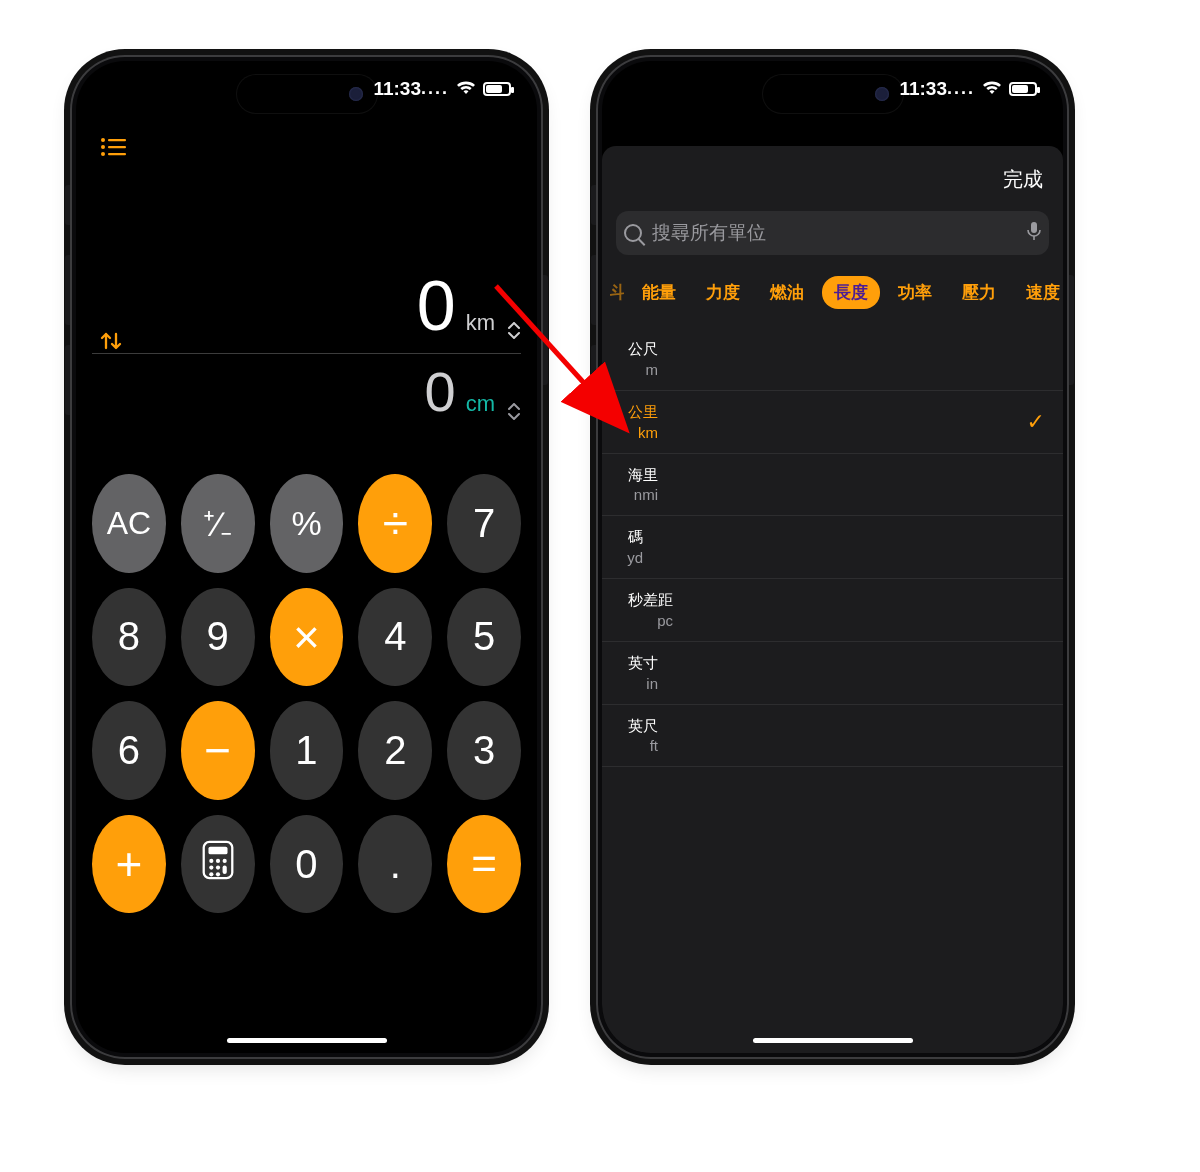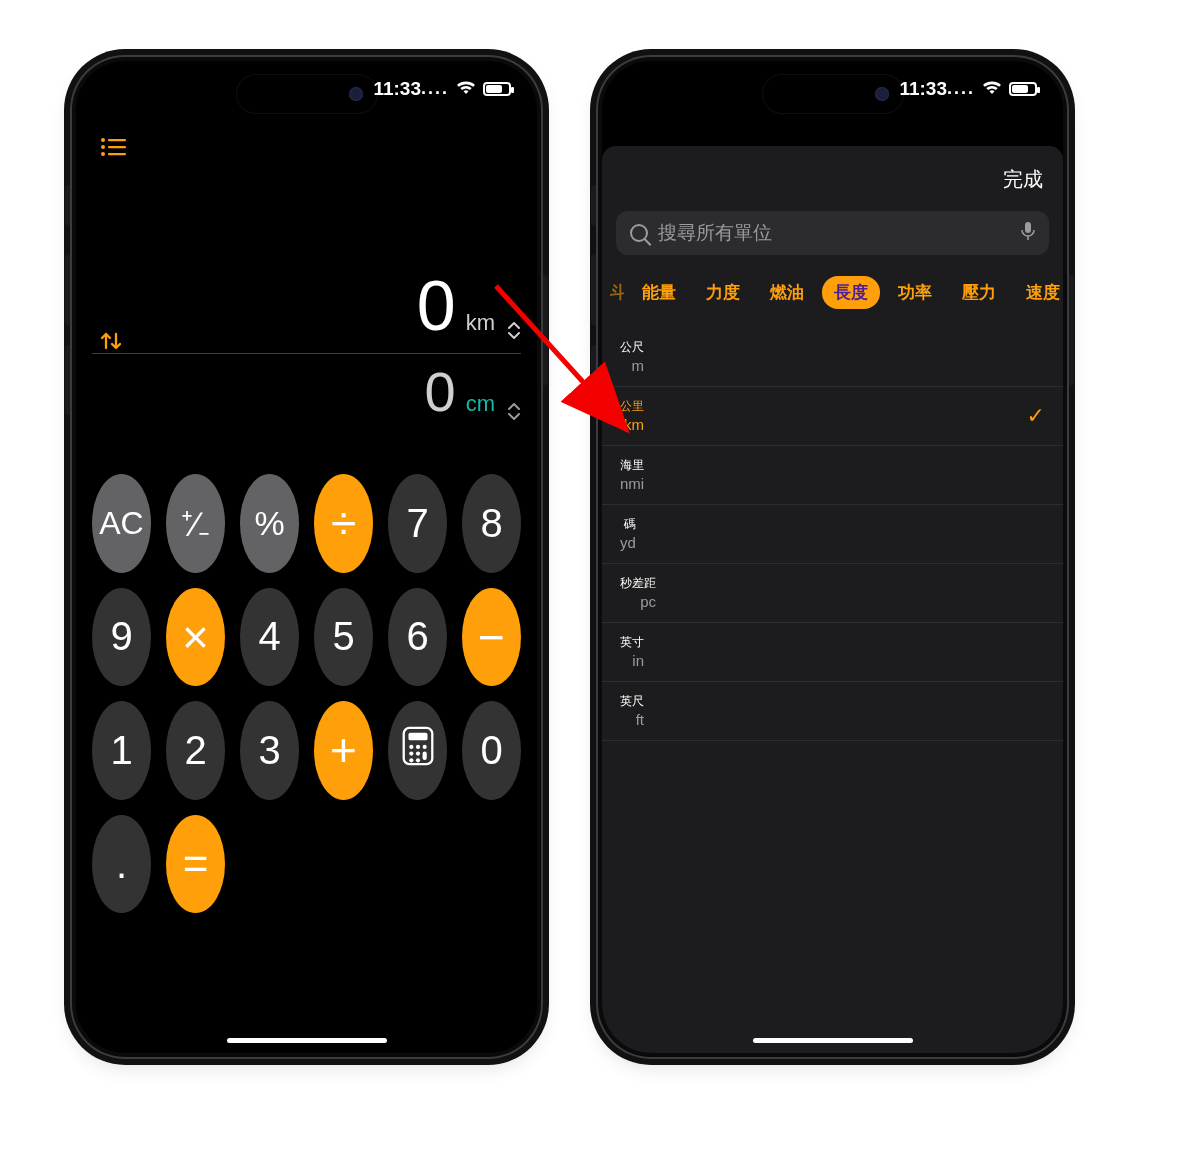--- a/index.html
+++ b/index.html
@@ -68,21 +68,21 @@
   .conv-row.secondary .val { color:#cfcfd1; font-size:56px; }
   .conv-row .unit { font-size:22px; color:#cfcfd1; font-weight:400; }
   .conv-row.secondary .unit { color:#14b8a6; }
   .chev { display:inline-flex; flex-direction:column; gap:1px; margin-left:2px;}
   .chev svg { display:block; }
   .swap { position:absolute; left:24px; top:268px; color:var(--orange); font-size:24px;}
   .div-line { height:1px; background:#3c3c3c; margin:4px 0 10px; }
 
   .keys {
     position:absolute; left:16px; right:16px; bottom:26px; top:413px;
-    display:grid; grid-template-rows: repeat(5, 1fr); grid-template-columns: repeat(6,1fr);
+    display:grid; grid-template-rows: repeat(5, 1fr); grid-template-columns: repeat(5,1fr);
     gap:15px;
   }
   .key {
     border-radius:50%; display:flex; align-items:center; justify-content:center;
     font-size:40px; color:#fff; user-select:none;
   }
   .k-fn { background:var(--mediumgray); font-size:34px;}
   .k-ac { font-size:32px; }
   .k-num { background:var(--keybg); }
   .k-op { background:var(--orange); font-size:46px; font-weight:500;}
@@ -93,40 +93,40 @@
   .peek { position:absolute; left:0; right:0; top:60px; height:70px; }
   .sheet {
     position:absolute; left:0; right:0; top:85px; bottom:0; background:#1c1c1e;
     border-top-left-radius:14px; border-top-right-radius:14px;
     box-shadow: 0 -6px 20px rgba(0,0,0,.6);
     text-align: right;
   }
   .done { position:absolute; right:20px; top:20px; color:#fff; font-size:20px; }
   .search {
     position:absolute; top:65px; left:14px; right:14px; height:44px; background:var(--searchbg);
-    border-radius:12px; display:flex; align-items:center; padding:0 14px; color:var(--subtle);
+    border-radius:12px; display:flex; align-items:center; padding:0 8px; color:var(--subtle);
     font-size:19px; gap:10px;
   }
   .search .mag { width:18px; height:18px; border:2px solid var(--subtle); border-radius:50%; position:relative;}
   .search .mag::after { content:""; position:absolute; width:9px; height:2px; background:var(--subtle); transform:rotate(45deg); right:-6px; bottom:-3px;}
   .search .mic { margin-left:auto; font-size:18px; color:var(--subtle);}
   .tabs {
     position:absolute; top:126px; left:0; right:0; display:flex; align-items:center;
     gap:6px; padding:0 8px; color:var(--orange); font-size:17px; font-weight:600;
     overflow:hidden; height:40px;
   }
   .tabs .edge { color:var(--orange); opacity:.55; font-size:17px; flex:0 0 14px; overflow:hidden; }
   .tab { padding:5px 12px; border-radius:16px; white-space:nowrap;}
   .tab.active { background:var(--orange); color:#4c1d95; }
   .rows { position:absolute; top:182px; left:0; right:0; bottom:0; overflow:hidden; }
   .urow {
     padding:12px 18px 12px 18px; border-bottom:1px solid rgba(255,255,255,.08);
     display:flex; align-items:center; justify-content:space-between;
   }
-  .urow .labels .name { font-size:12px; color:#fff; line-height:1.25; }
+  .urow .labels .name { font-size:15px; color:#fff; line-height:1.25;margin-left:8px; }
   .urow .labels .abbr { font-size:15px; color:var(--subtle); margin-top:2px;}
   .urow.selected .labels .name { color:var(--orange); }
   .urow.selected .labels .abbr { color:var(--orange); }
   .urow.selected .check { color:var(--orange); font-size:22px; }
 
   
   .arrow {
     position:absolute; pointer-events:none;
   }
 </style>

